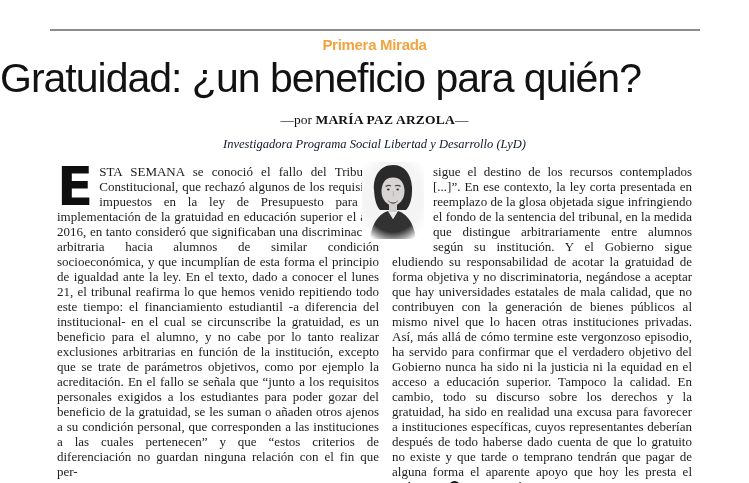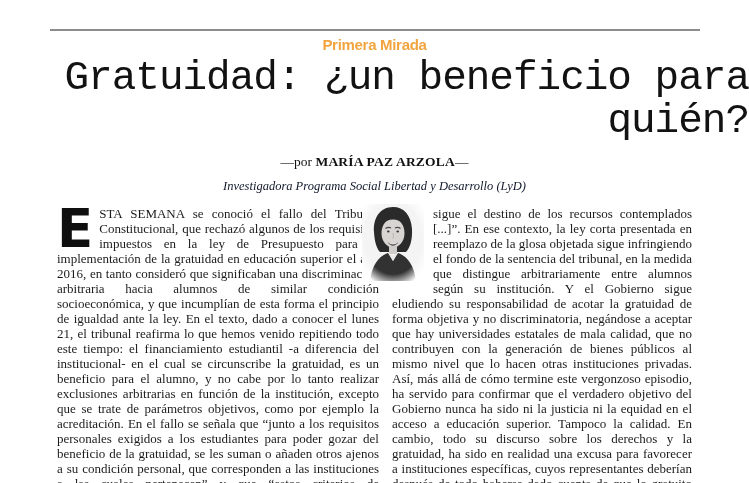--- a/index.html
+++ b/index.html
@@ -19,22 +19,22 @@
   .kicker {
     text-align:center;
     font-family:"Liberation Sans", sans-serif;
     font-weight:bold;
     font-size:15px;
     letter-spacing:-0.3px;
     margin-top:5px;
     color:#f2a43f;
   }
   .title {
-    text-align:right;
-    font-family:Liberation Mono, monospace;
+    text-align:left;
+    font-family:Liberation Sans, sans-serif;
     font-weight:normal;
     font-size:41px;
     letter-spacing:-1px;
     line-height:1.04;
     margin:4px 0 0 0;
     color:#121212;
   }
   .byline {
     text-align:center;
     margin-top:12px;

